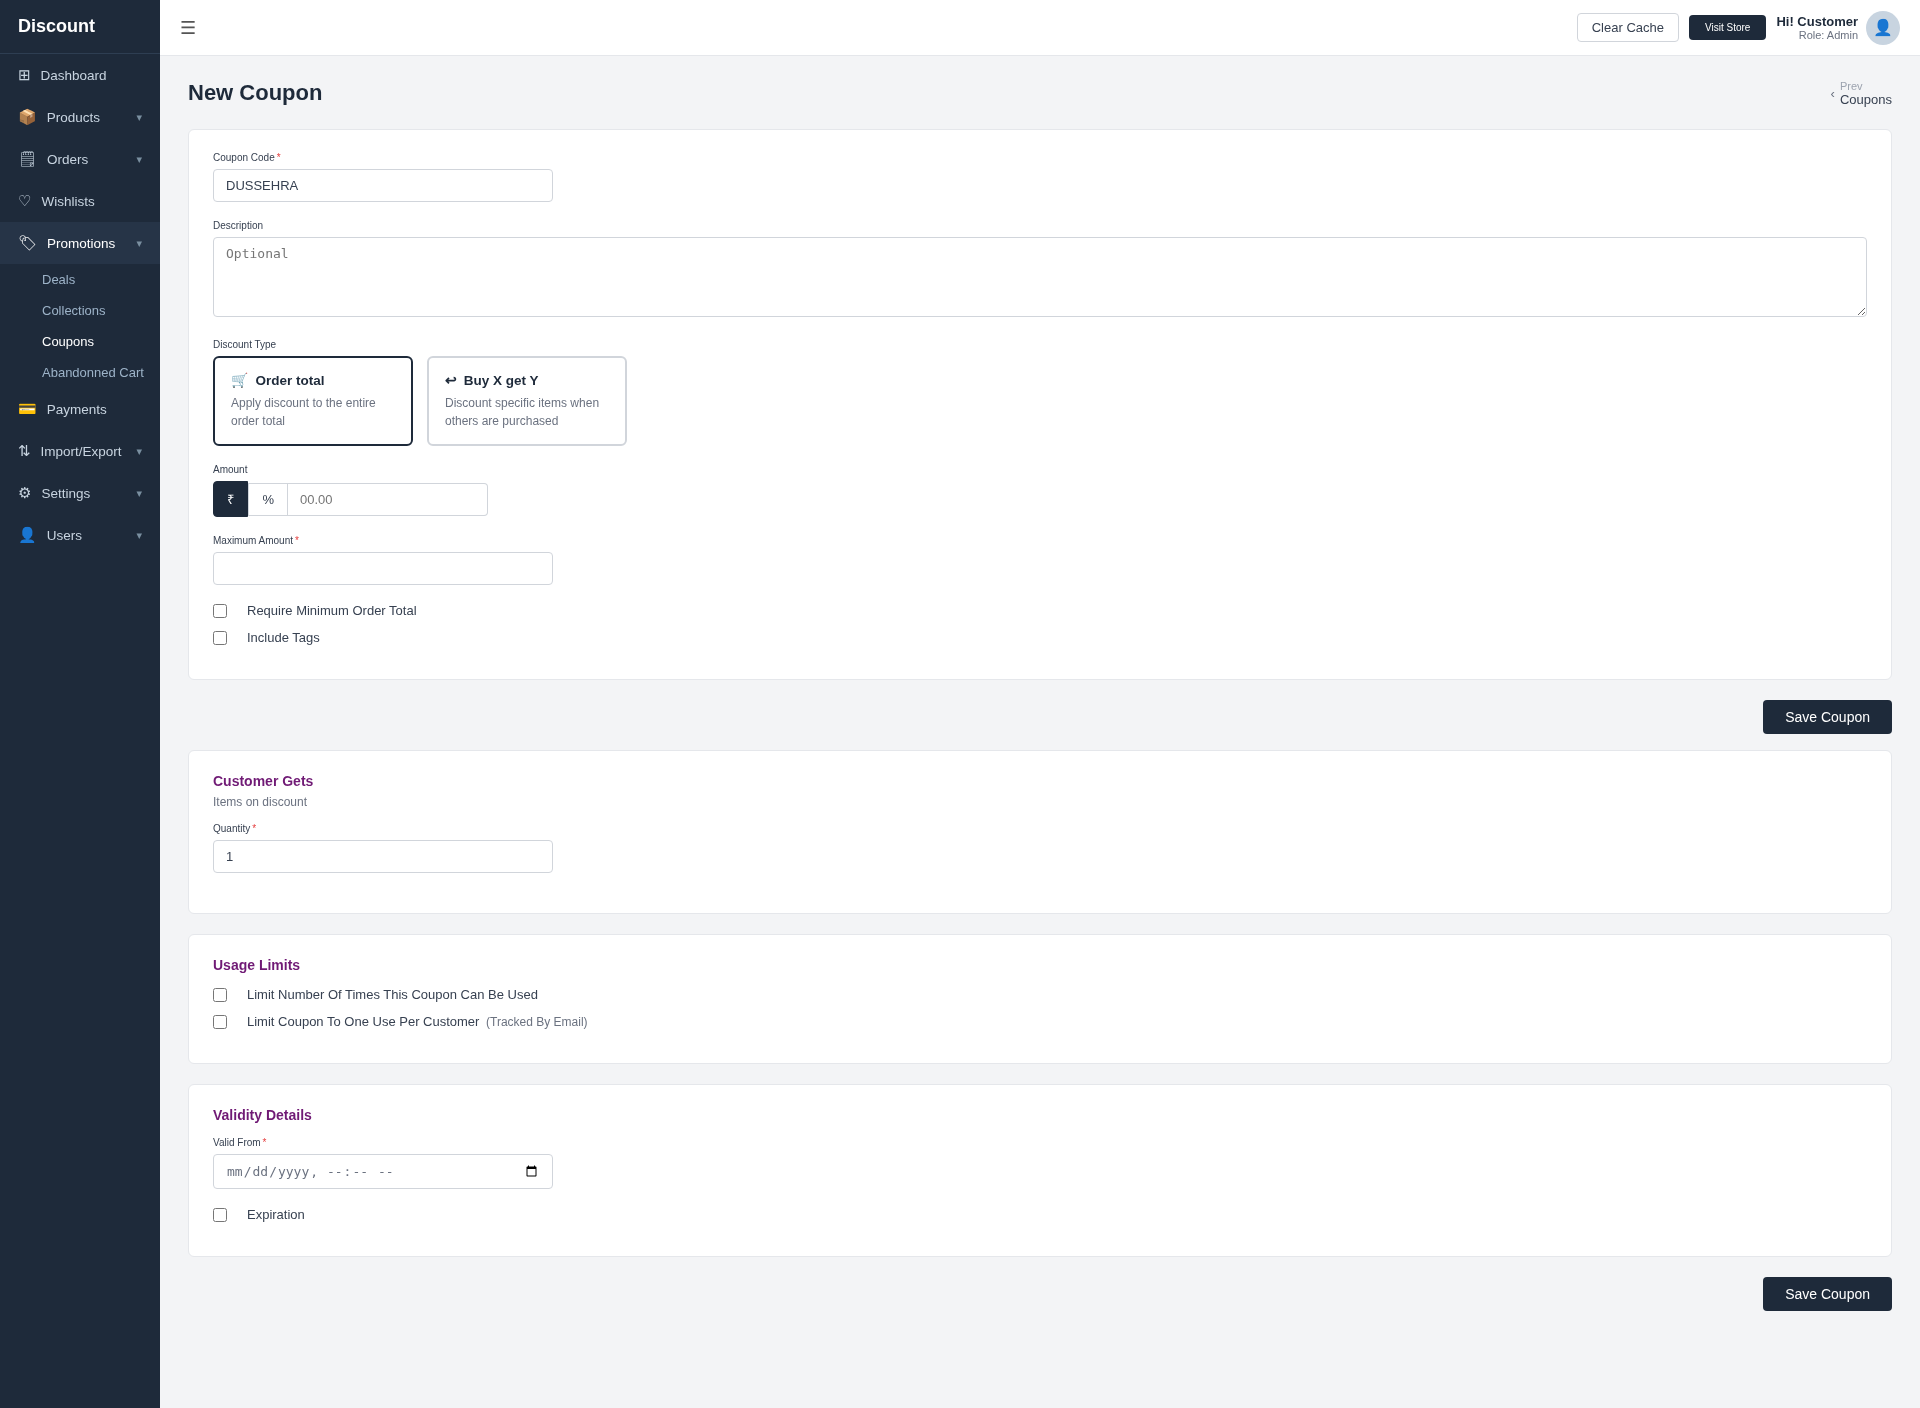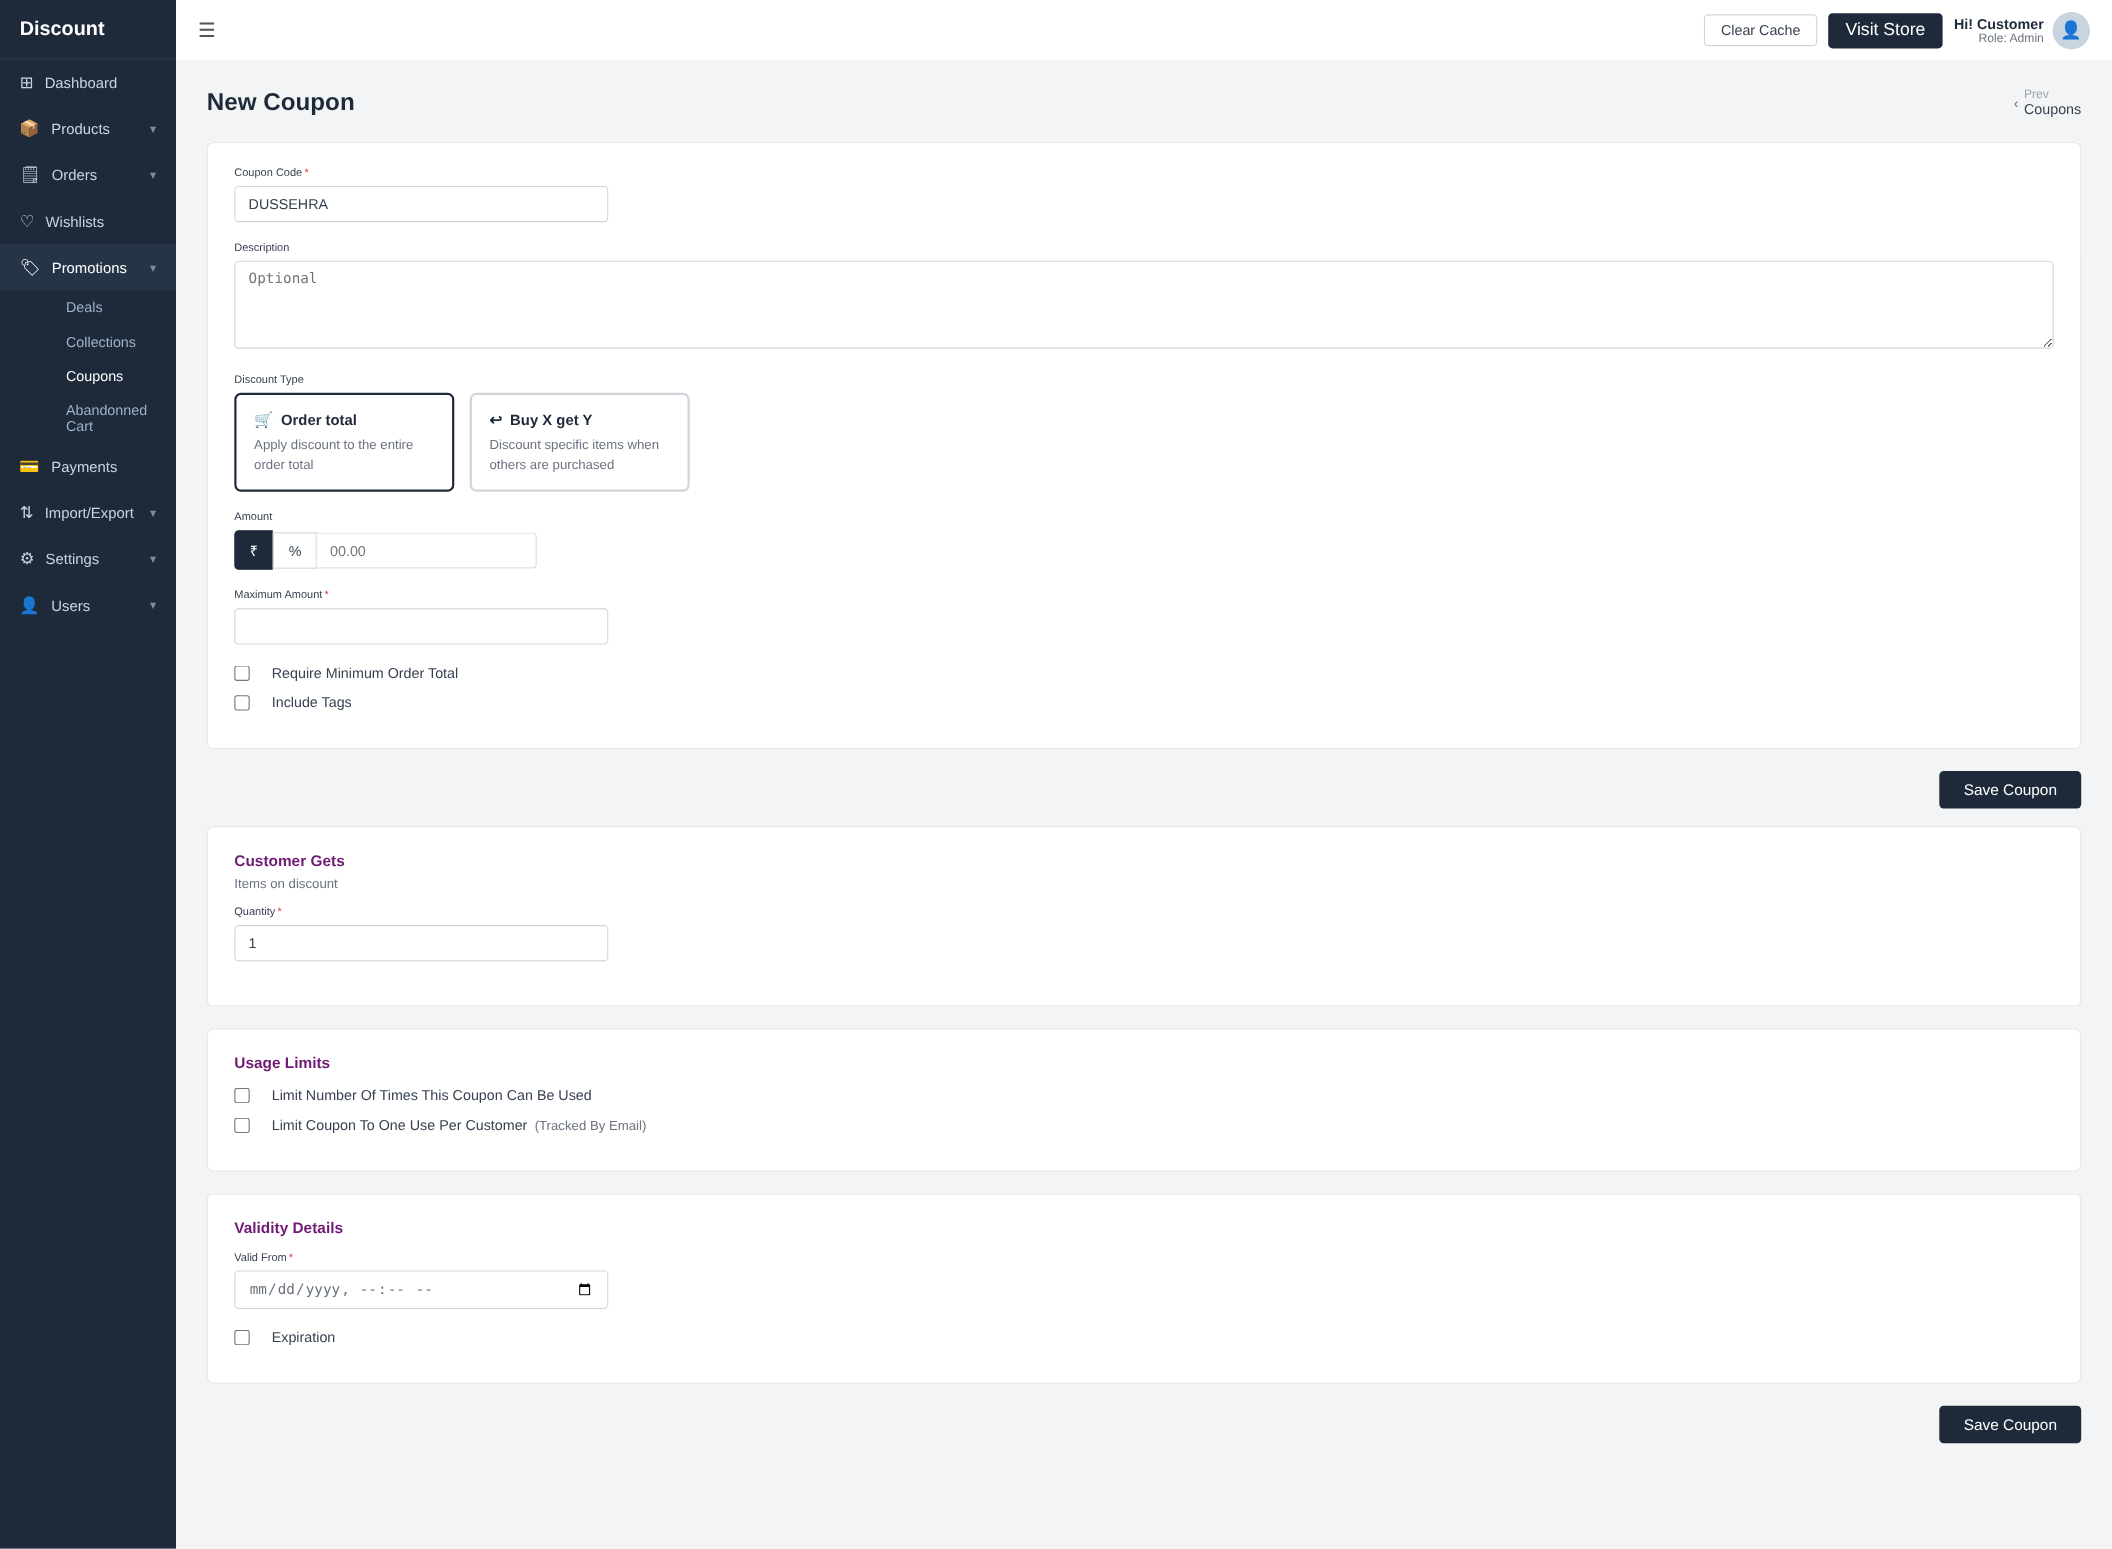--- a/index.html
+++ b/index.html
@@ -5,32 +5,32 @@
     * { box-sizing: border-box; margin: 0; padding: 0; }
     body { font-family: -apple-system, BlinkMacSystemFont, 'Segoe UI', sans-serif; background: #f3f4f6; display: flex; height: 100vh; overflow: hidden; }
 
     
     .sidebar { width: 160px; min-width: 160px; background: #1e2a3a; color: #fff; display: flex; flex-direction: column; height: 100vh; overflow-y: auto; }
     .sidebar-brand { padding: 16px 18px; font-size: 18px; font-weight: 700; color: #fff; border-bottom: 1px solid #2e3e52; }
     .sidebar-item { display: flex; align-items: center; justify-content: space-between; padding: 12px 18px; cursor: pointer; font-size: 13.5px; color: #c8d4e0; transition: background 0.15s; }
     .sidebar-item.active { background: #263447; color: #fff; }
     .sidebar-item .item-left { display: flex; align-items: center; gap: 10px; }
     .sidebar-item .icon { font-size: 15px; }
-    .sidebar-sub { padding-left: 60px; }
+    .sidebar-sub { padding-left: 42px; }
     .sidebar-sub-item { padding: 8px 0; font-size: 13px; color: #9db3c8; cursor: pointer; }
     .sidebar-sub-item:hover, .sidebar-sub-item.active { color: #fff; }
     .chevron { font-size: 11px; color: #7a8fa0; }
 
     
     .topbar { height: 56px; background: #fff; display: flex; align-items: center; justify-content: space-between; padding: 0 20px; border-bottom: 1px solid #e5e7eb; position: sticky; top: 0; z-index: 10; }
     .topbar-left { display: flex; align-items: center; gap: 12px; }
     .hamburger { font-size: 18px; cursor: pointer; color: #555; }
     .topbar-right { display: flex; align-items: center; gap: 10px; }
     .btn-clear-cache { background: #fff; border: 1px solid #d1d5db; border-radius: 4px; padding: 6px 14px; font-size: 13px; cursor: pointer; color: #374151; }
-    .btn-visit-store { background: #1e2a3a; border: none; border-radius: 4px; padding: 7px 16px; font-size: 16px; cursor: pointer; color: #fff; font-weight: 500; }
+    .btn-visit-store { background: #1e2a3a; border: none; border-radius: 4px; padding: 7px 16px; font-size: 10px; cursor: pointer; color: #fff; font-weight: 500; }
     .user-info { display: flex; align-items: center; gap: 8px; }
     .user-text { font-size: 13px; text-align: right; }
     .user-text .hi { font-weight: 600; color: #1e2a3a; }
     .user-text .role { font-size: 11px; color: #6b7280; }
     .user-avatar { width: 34px; height: 34px; border-radius: 50%; background: #c8d4e0; display: flex; align-items: center; justify-content: center; font-size: 16px; color: #5a6a7a; }
 
     
     .layout { display: flex; flex: 1; overflow: hidden; }
     .main-content { flex: 1; overflow-y: auto; padding: 24px 28px; background: #f3f4f6; }
 

